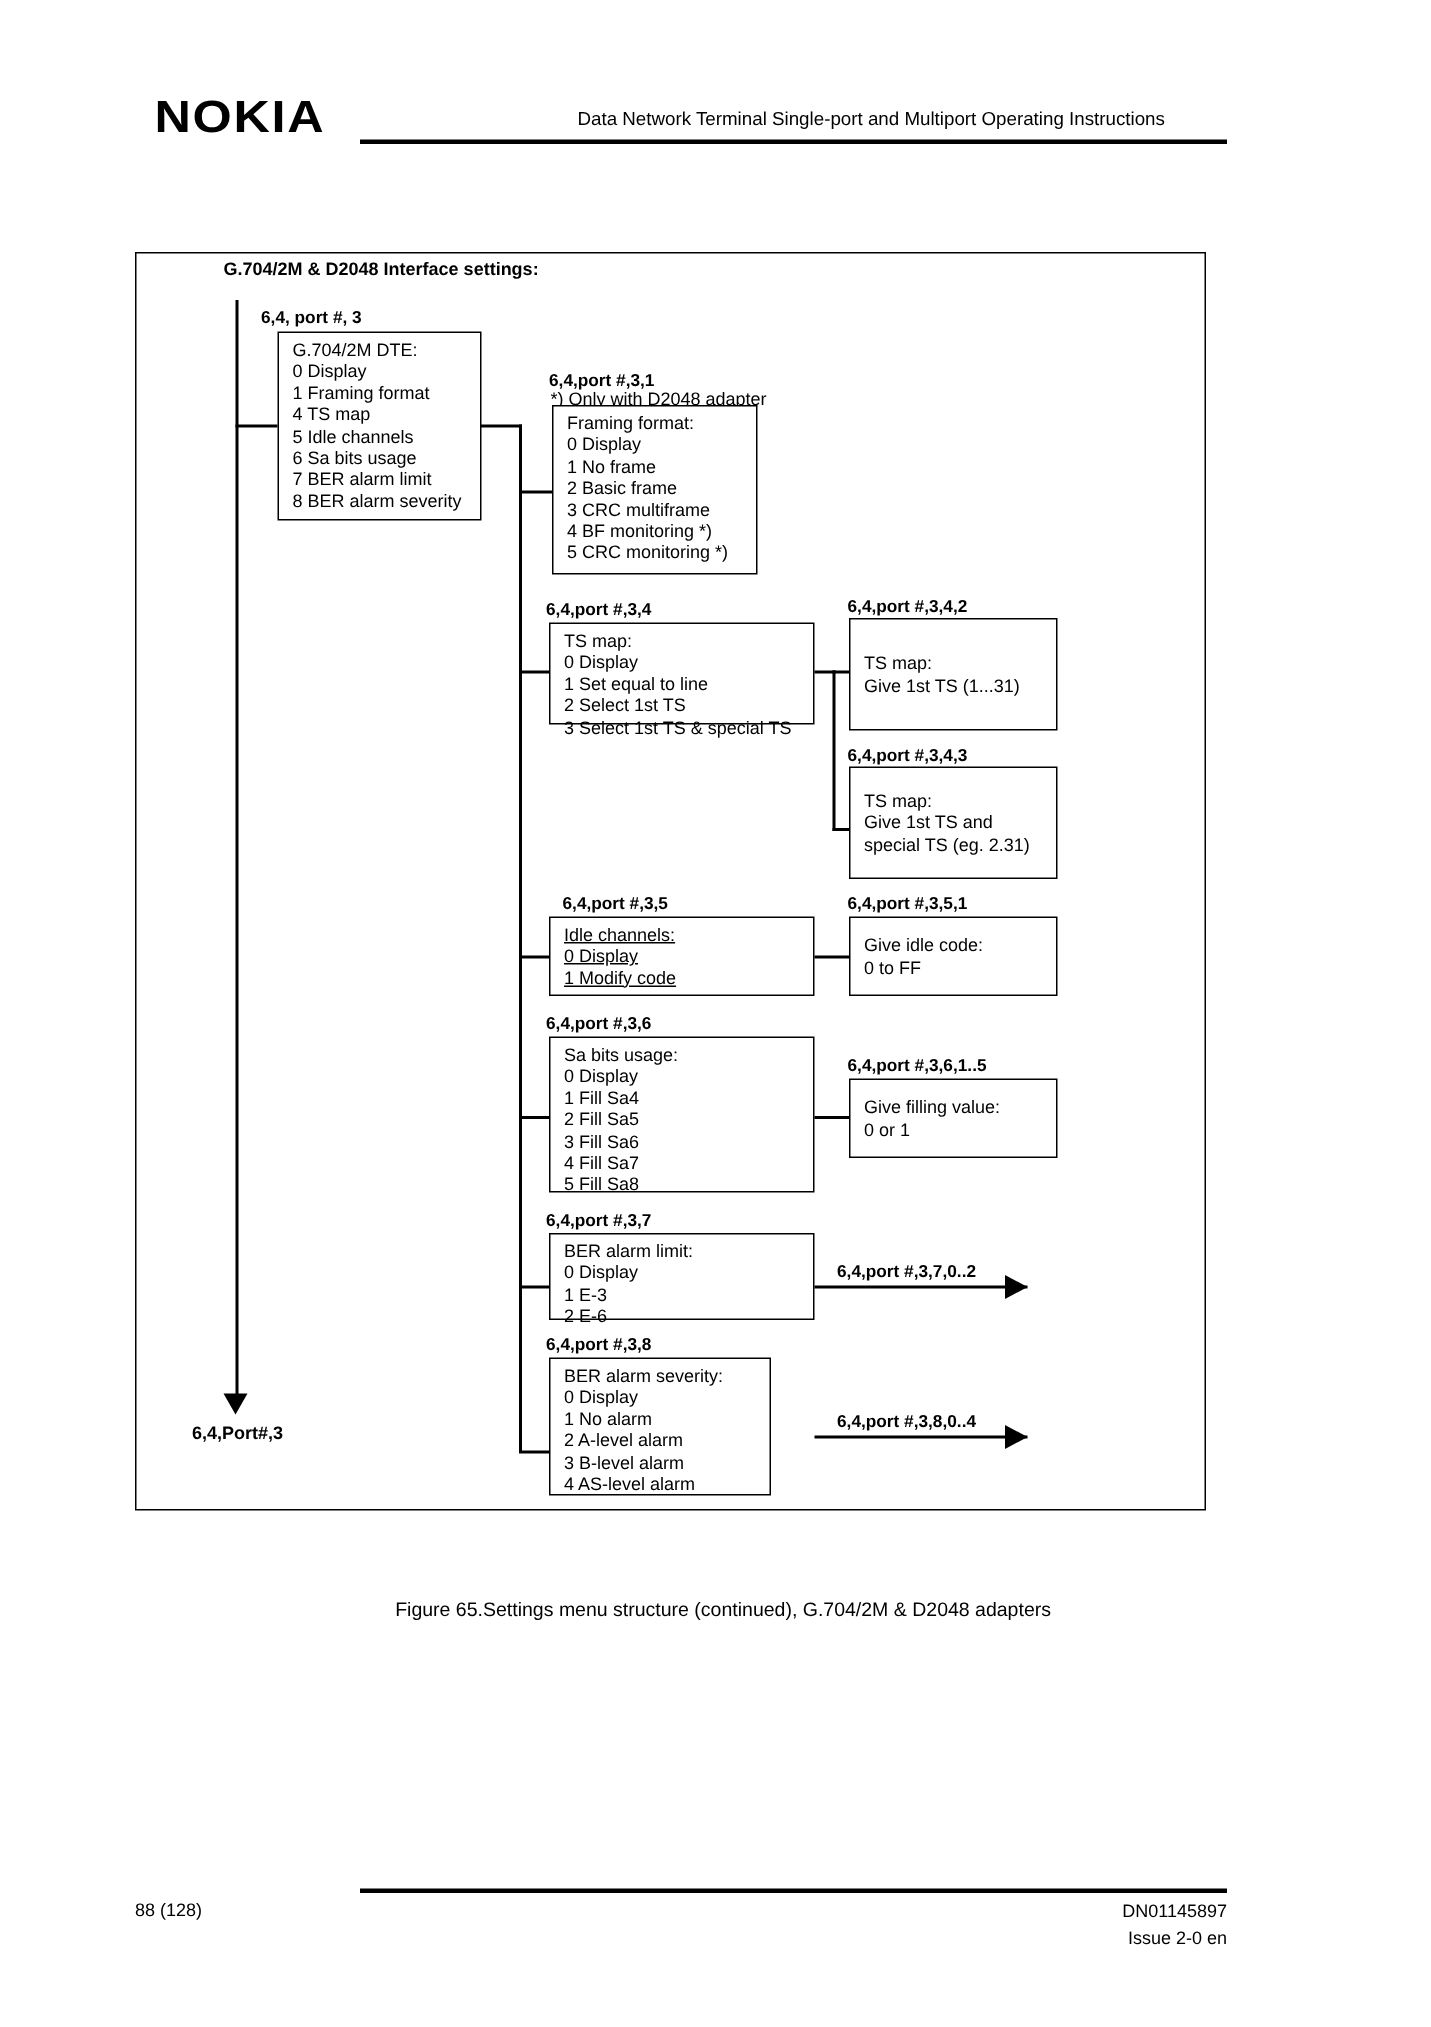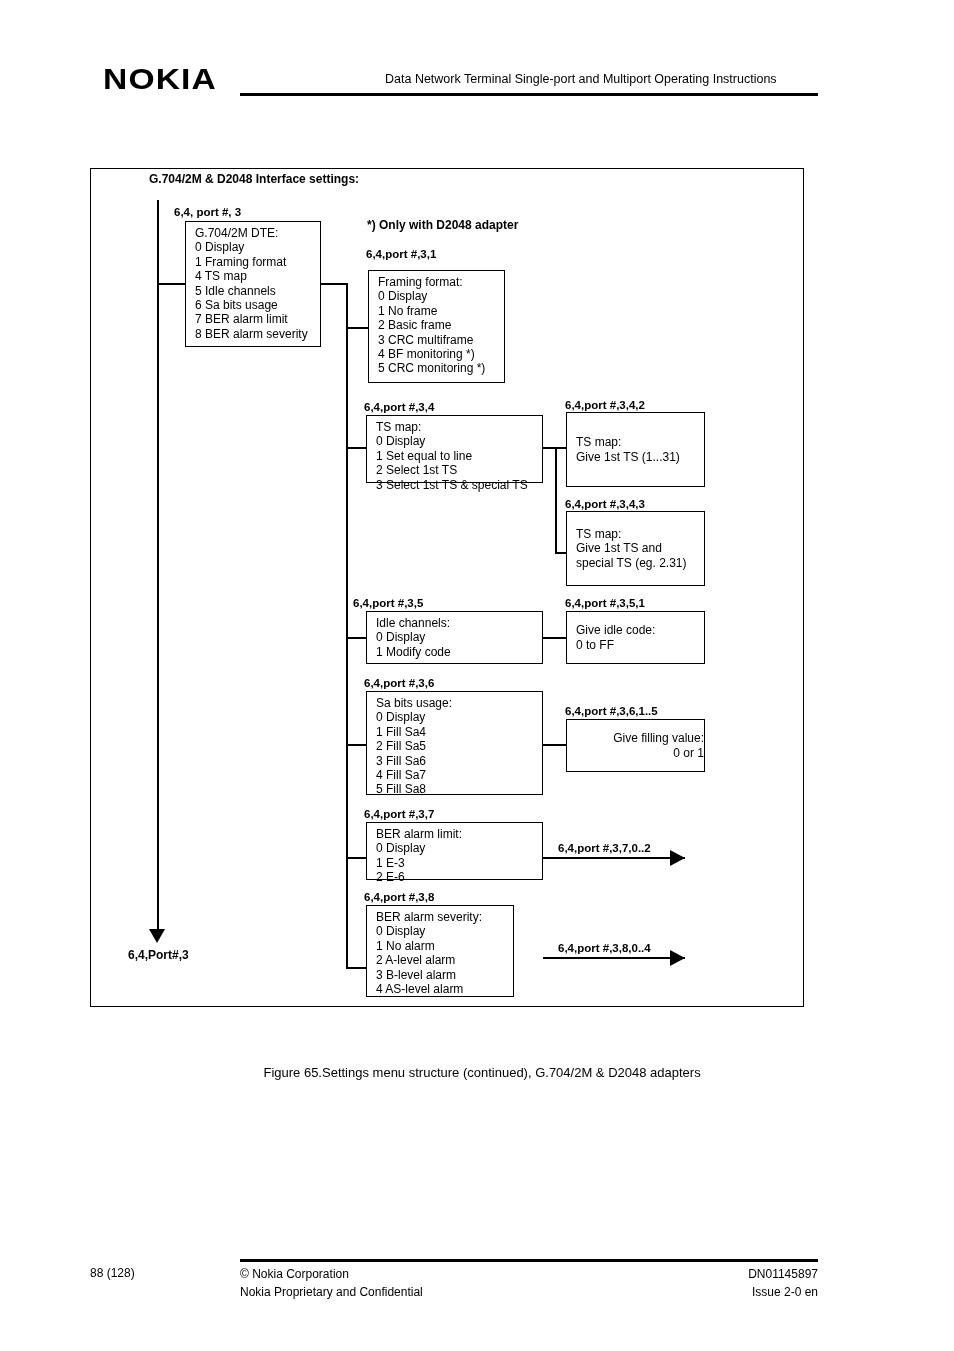--- a/index.html
+++ b/index.html
@@ -100,22 +100,23 @@
     position: absolute;
     width: 0; height: 0;
     border-top: 8px solid transparent;
     border-bottom: 8px solid transparent;
     border-left: 15px solid #000;
   }
 
   .note {
     position: absolute;
     font-size: 11.5px;
-    font-weight: bold;
+    font-weight: normal;
     white-space: nowrap;
+    margin-top: 41px;
   }
 
   
   .caption {
     position: absolute;
     left: 249px; top: 1050px;
     font-size: 13px;
     white-space: pre;
   }
   .caption .num { }
@@ -206,43 +207,43 @@
   <div class="dlabel" style="left:565px; top:399px;">6,4,port #,3,4,2</div>
   <div class="dbox-c" style="left:566px; top:412px; width:139px; height:75px;">TS map:
 Give 1st TS (1...31)</div>
 
   <div class="dlabel" style="left:565px; top:498px;">6,4,port #,3,4,3</div>
   <div class="dbox-c" style="left:566px; top:511px; width:139px; height:75px;">TS map:
 Give 1st TS and
 special TS (eg. 2.31)</div>
 
   <div class="ln hl" style="left:346px; top:637px; width:21px;"></div>
-  <div class="dlabel" style="left:353px; top:597px;">6,4,port #,3,5</div>
-  <div class="dbox-c" style="left:366px; top:611px; width:177px; height:53px;">Idle channels:
+  <div class="dlabel" style="left:375px; top:597px;">6,4,port #,3,5</div>
+  <div class="dbox-c" style="left:366px; top:611px; width:177px; height:53px;text-decoration:underline;">Idle channels:
 0 Display
 1 Modify code</div>
 
   <div class="ln hl" style="left:543px; top:637px; width:23px;"></div>
   <div class="dlabel" style="left:565px; top:597px;">6,4,port #,3,5,1</div>
   <div class="dbox-c" style="left:566px; top:611px; width:139px; height:53px;">Give idle code:
 0 to FF</div>
 
   <div class="ln hl" style="left:346px; top:744px; width:21px;"></div>
   <div class="dlabel" style="left:364px; top:677px;">6,4,port #,3,6</div>
   <div class="dbox" style="left:366px; top:691px; width:177px; height:104px;">Sa bits usage:
 0 Display
 1 Fill Sa4
 2 Fill Sa5
 3 Fill Sa6
 4 Fill Sa7
 5 Fill Sa8</div>
 
   <div class="ln hl" style="left:543px; top:744px; width:23px;"></div>
   <div class="dlabel" style="left:565px; top:705px;">6,4,port #,3,6,1..5</div>
-  <div class="dbox-c" style="left:566px; top:719px; width:139px; height:53px;text-align:right;">Give filling value:
+  <div class="dbox-c" style="left:566px; top:719px; width:139px; height:53px;">Give filling value:
 0 or 1</div>
 
   <div class="ln hl" style="left:346px; top:857px; width:21px;"></div>
   <div class="dlabel" style="left:364px; top:808px;">6,4,port #,3,7</div>
   <div class="dbox" style="left:366px; top:822px; width:177px; height:58px;">BER alarm limit:
 0 Display
 1 E-3
 2 E-6</div>
 
   <div class="ln hl" style="left:543px; top:857px; width:142px;"></div>
@@ -261,22 +262,18 @@
   <div class="ln hl" style="left:543px; top:957px; width:142px;"></div>
   <div class="arrow-right" style="left:670px; top:950px;"></div>
   <div class="dlabel" style="left:558px; top:942px;">6,4,port #,3,8,0..4</div>
 
   <div class="caption">
     <span class="num">Figure 65.</span><span>Settings menu structure (continued), G.704/2M &amp; D2048 adapters</span>
   </div>
 
   <div class="footer-rule"></div>
   <div class="footer-page">88 (128)</div>
-  <div class="footer-c1">
-    <div>© Nokia Corporation</div>
-    <div>Nokia Proprietary and Confidential</div>
-  </div>
   <div class="footer-c2">
     <div>DN01145897</div>
     <div>Issue 2-0 en</div>
   </div>
 
 </div>
 
 </body></html>

